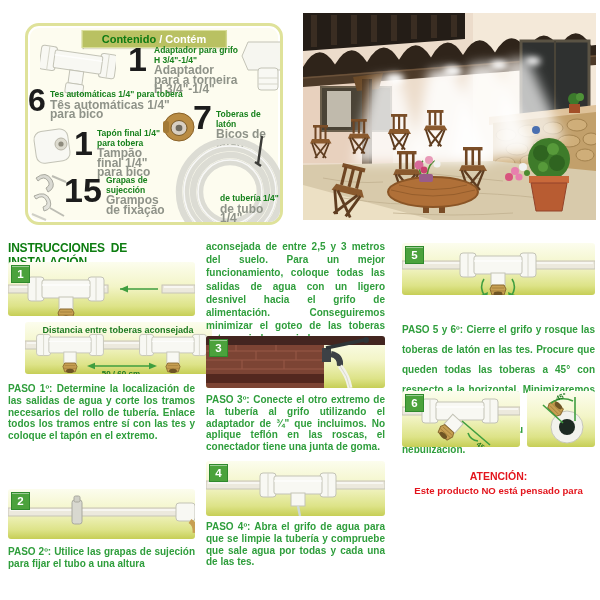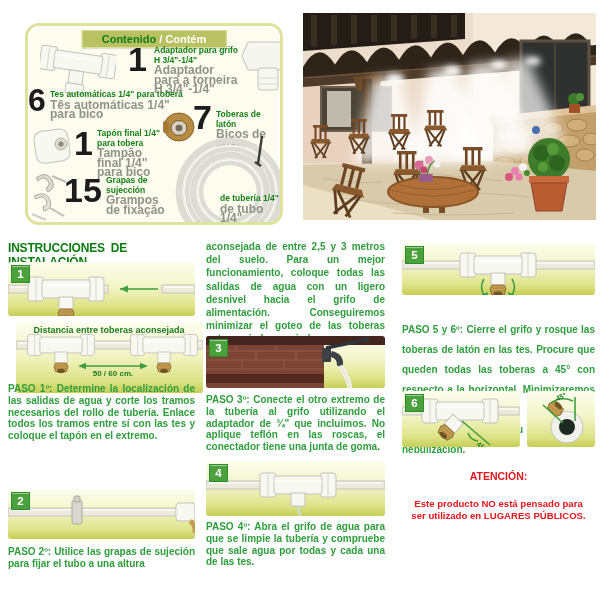--- a/index.html
+++ b/index.html
@@ -29,21 +29,21 @@
   .step-img{position:absolute;border-radius:3px;overflow:hidden;
             background:linear-gradient(#fcfdee 0%,#f3f5c8 45%,#dde388 82%,#c6ce56 100%)}
   .badge{position:absolute;left:3px;top:3px;width:17px;height:16px;background:#4ba23c;
          border:1px solid #2f8a2c;color:#fff;font-weight:800;font-size:11.5px;
          display:flex;align-items:center;justify-content:center;
          box-shadow:inset 0 1px 0 rgba(255,255,255,.45)}
   .txt{position:absolute;color:#2f9e3c;font-weight:700;font-size:10px;
        line-height:11.8px;text-align:justify}
   .txt .lbl{font-weight:800}
   .att{left:402px;top:470px;width:193px;text-align:center;color:#e3151d;font-weight:800}
-  .att-title{font-size:10.5px;margin-bottom:16px}
+  .att-title{font-size:10.5px;margin-bottom:3px}
   .att-line{font-size:9.6px;line-height:12px}
   
   .fit{fill:#f8f8f3;stroke:#c3c3b6;stroke-width:1}
   .tube{fill:#ece9dd;stroke:#c7c4b6;stroke-width:1}
   .hl{stroke:#ffffff;stroke-width:1.6;opacity:.8}
   .garrow{stroke:#3f9e3f;stroke-width:1.6;fill:none}
   .gfill{fill:#3f9e3f}
   .svgtxt{fill:#1d7a20;font-weight:bold;font-family:"Liberation Sans",sans-serif}
 </style>
 </head>
@@ -300,21 +300,21 @@
     <g>
         <line class="garrow" x1="150" y1="27" x2="112" y2="27"></line>
         <polygon class="gfill" points="112,27 120,23.5 120,30.5"></polygon>
       </g>
     <rect class="tube" x="154" y="23" width="33" height="8"></rect>
       <line class="hl" x1="156" y1="25" x2="185" y2="25"></line>
   </svg>
   <div class="badge">1</div>
 </div>
 
-<div class="step-img" style="left:16px;top:322px;width:187px;height:71px">
+<div class="step-img" style="left:25px;top:322px;width:187px;height:52px">
   <svg width="187" height="56">
     <text class="svgtxt" x="93" y="11" font-size="9" text-anchor="middle">Distancia entre toberas aconsejada</text>
     <rect class="tube" x="0" y="19" width="187" height="8"></rect>
       <line class="hl" x1="2" y1="21" x2="185" y2="21"></line>
     <use href="#teeBody" transform="translate(45,23) scale(.88)"></use>
       <use href="#stem" transform="translate(45,30) scale(.88)"></use>
       <use href="#nozzleG" transform="translate(45,41) scale(.88)"></use>
     <use href="#teeBody" transform="translate(148,23) scale(.88)"></use>
       <use href="#stem" transform="translate(148,30) scale(.88)"></use>
       <use href="#nozzleG" transform="translate(148,41) scale(.88)"></use>
@@ -456,14 +456,13 @@
       <path class="garrow" d="M24,12 a22,22 0 0 1 22,-2" stroke-width="1"></path>
       <text class="svgtxt" font-size="7" x="30" y="10" transform="rotate(-22 30 10)">45°</text>
     </g>
   </svg>
   <div class="badge" style="background:transparent;border:none;box-shadow:none"></div>
 </div>
 
 <div class="abs att">
   <div class="att-title">ATENCIÓN:</div>
   <div class="att-line">Este producto NO está pensado para</div>
-  <div class="att-line">ser utilizado en LUGARES PÚBLICOS.</div>
 </div>
 
 </body></html>

